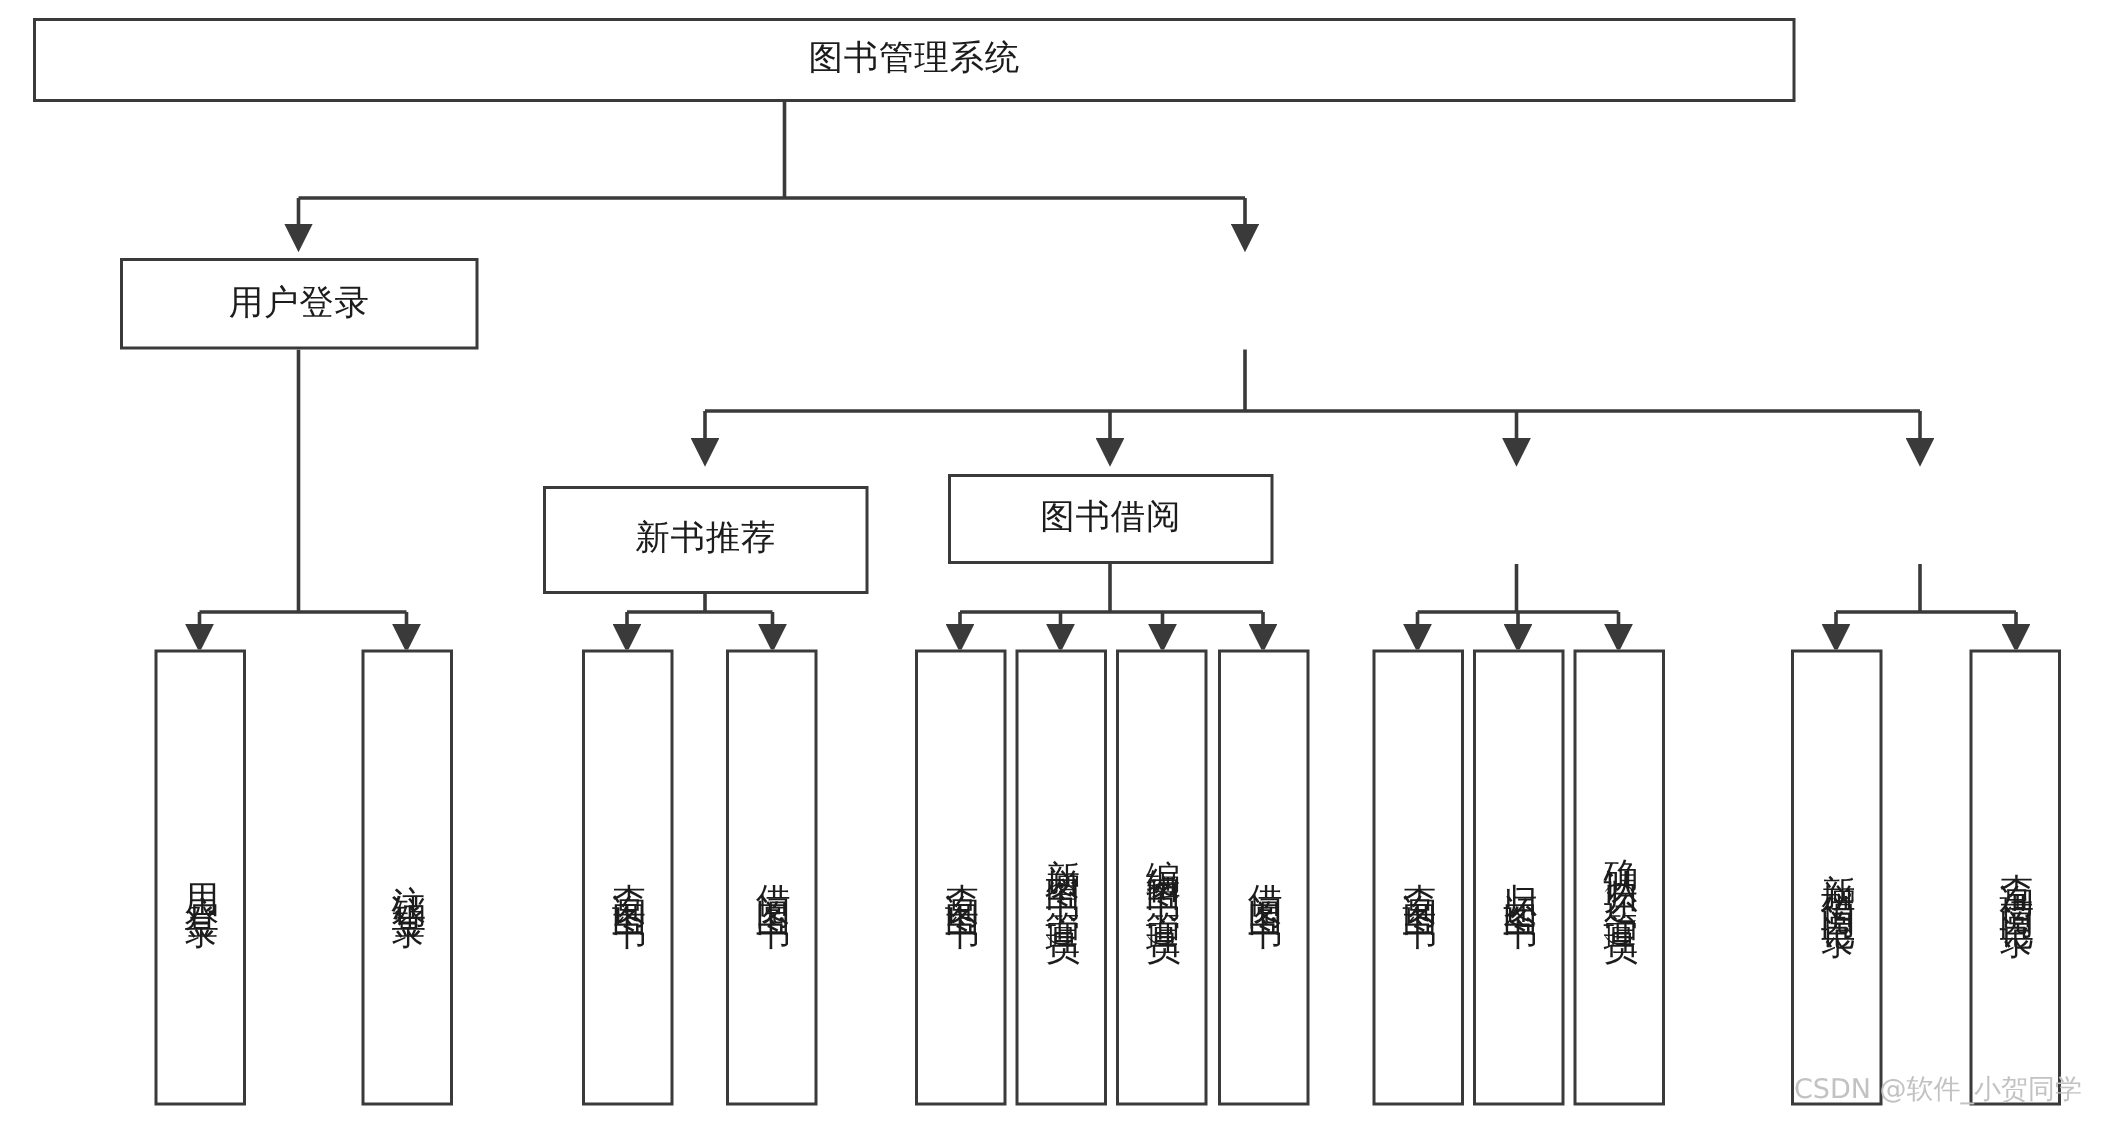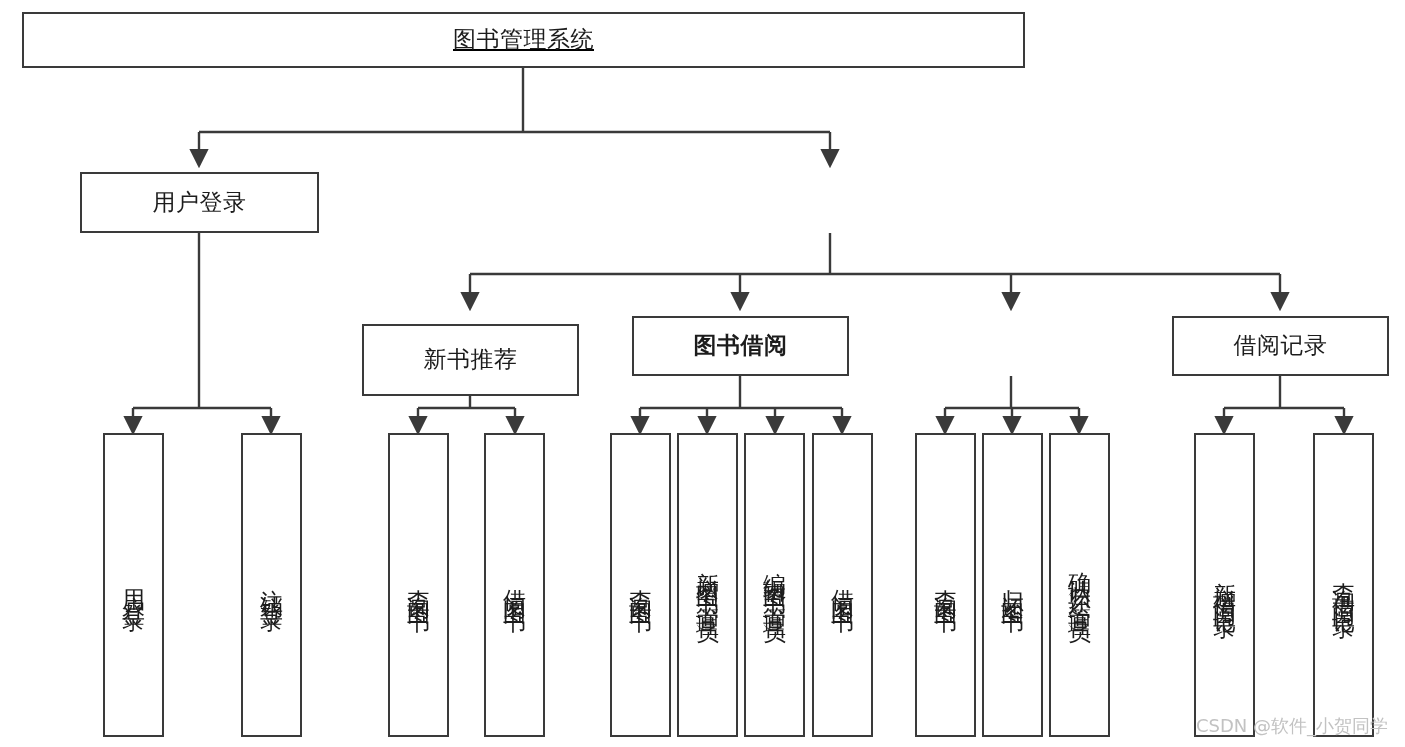--- a/index.html
+++ b/index.html
@@ -115,36 +115,33 @@
       <path d="M 1012 408 L 1012 432" marker-end="url(#arrow)"></path>
       <path d="M 1079 408 L 1079 432" marker-end="url(#arrow)"></path>
 
       <path d="M 1280 376 L 1280 408"></path>
       <path d="M 1224 408 L 1344 408"></path>
       <path d="M 1224 408 L 1224 432" marker-end="url(#arrow)"></path>
       <path d="M 1344 408 L 1344 432" marker-end="url(#arrow)"></path>
     </g>
   </svg>
 
-  <div class="node node-root" style="left:22px; top:12px; width:1003px; height:56px;text-decoration:underline;">
+  <div class="node node-root" style="left:22px; top:12px; width:1175px; height:56px;">
     <span class="label">图书管理系统</span>
   </div>
 
   <div class="node node-l1" style="left:80px; top:172px; width:239px; height:61px;">
     <span class="label">用户登录</span>
   </div>
 
   <div class="node node-l2" style="left:362px; top:324px; width:217px; height:72px;">
     <span class="label">新书推荐</span>
   </div>
-  <div class="node node-l2" style="left:632px; top:316px; width:217px; height:60px;font-weight:bold;">
+  <div class="node node-l2" style="left:632px; top:316px; width:217px; height:60px;">
     <span class="label">图书借阅</span>
-  </div>
-  <div class="node node-l2" style="left:1172px; top:316px; width:217px; height:60px;">
-    <span class="label">借阅记录</span>
   </div>
 
   <div class="node node-leaf" style="left:103px; top:433px; width:61px; height:304px;">
     <span class="label">用户登录</span>
   </div>
   <div class="node node-leaf" style="left:241px; top:433px; width:61px; height:304px;">
     <span class="label">注销登录</span>
   </div>
 
   <div class="node node-leaf" style="left:388px; top:433px; width:61px; height:304px;">

